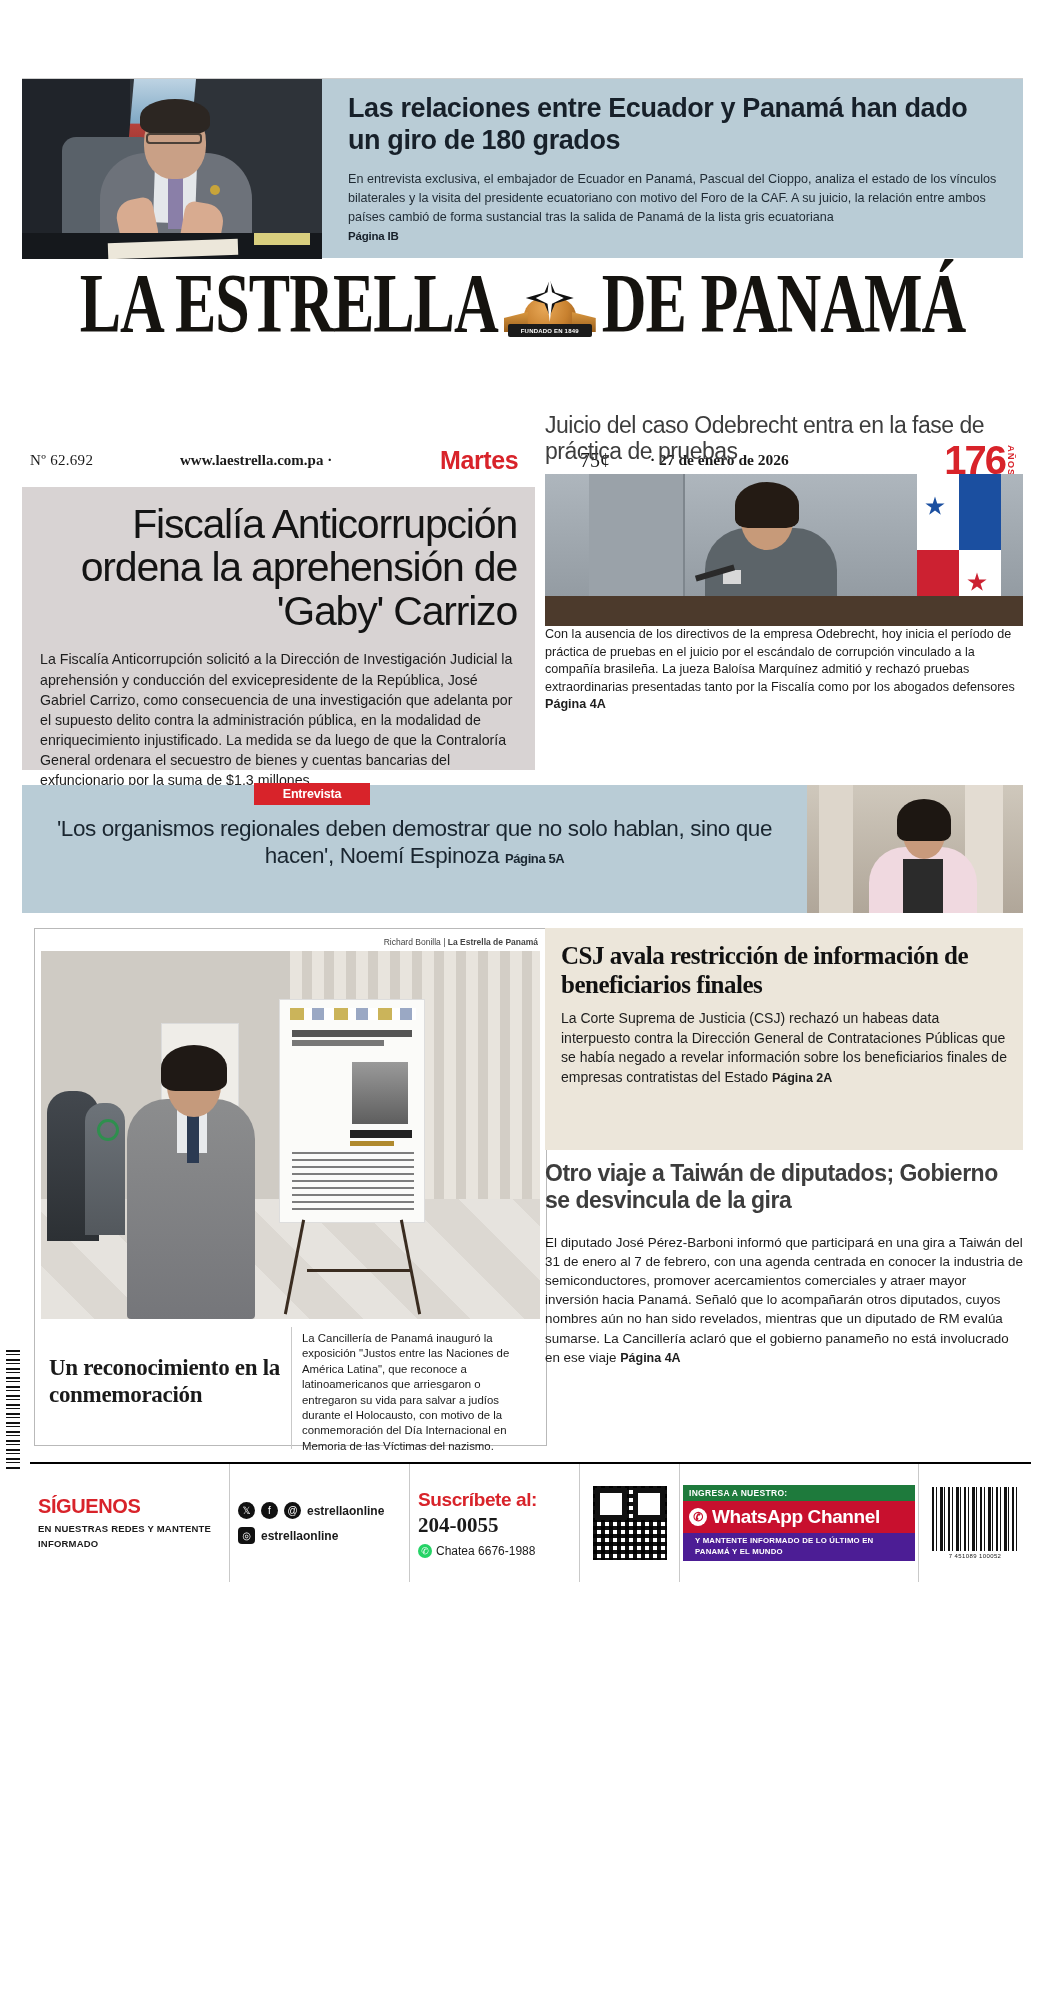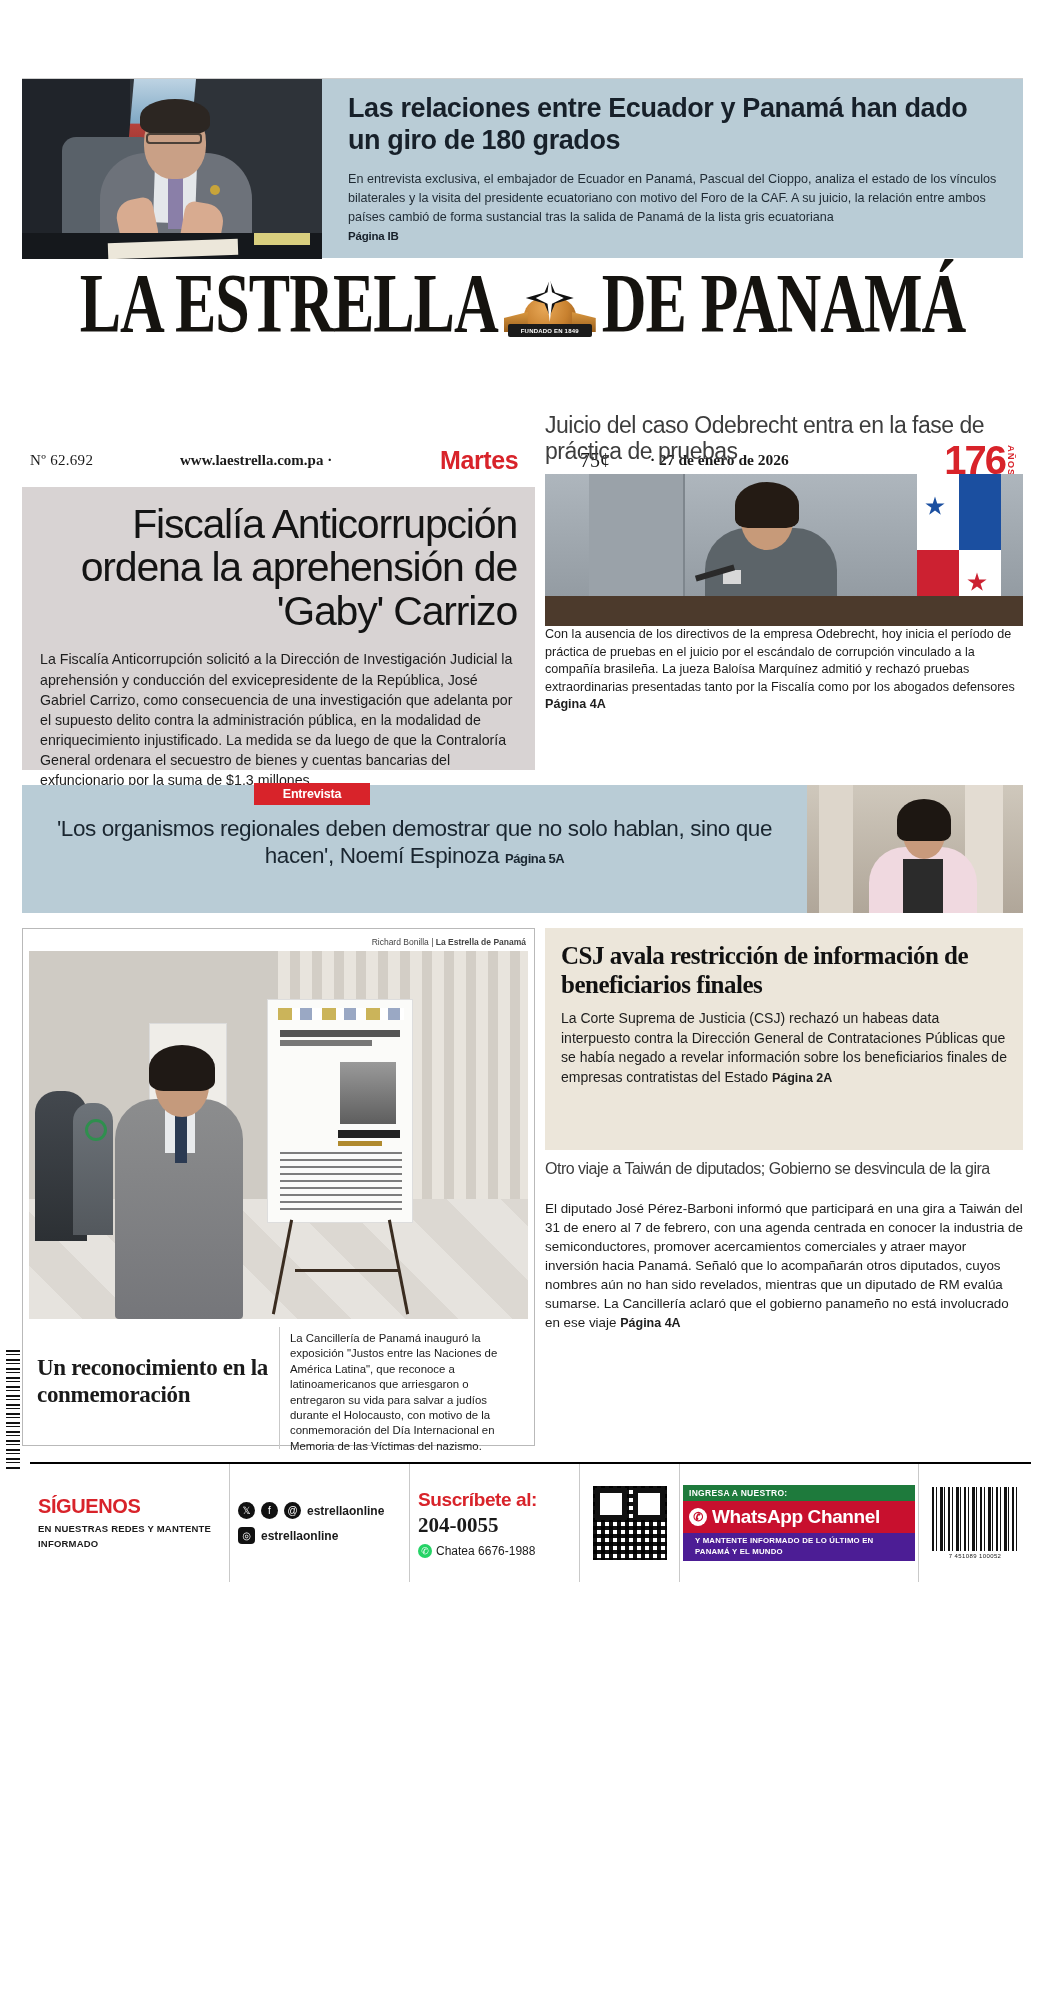--- a/index.html
+++ b/index.html
@@ -285,21 +285,21 @@
     position:absolute; left:96px; top:24px; width:42px; height:50px;
     background:#c89a7c; border-radius:50%;
   }
   .iv-photo .hair2 {
     position:absolute; left:90px; top:14px; width:54px; height:42px;
     background:#1d1712; border-radius:50% 50% 18% 18%;
   }
 
   
   .photostory {
-    position:absolute; left:22px; top:928px; width:513px; height:518px;
+    position:absolute; left:34px; top:928px; width:513px; height:518px;
     border:1px solid #b9b9b9; background:#fff; padding:6px;
   }
   .ps-credit {
     text-align:right; font-size:8.5px; color:#444; padding:2px 2px 4px 0;
   }
   .ps-credit b { font-weight:700; }
   .ps-photo {
     width:499px; height:368px; position:relative; overflow:hidden;
     background: linear-gradient(180deg,#d8d4cd 0%, #bdb8b0 60%, #cfcbc4 100%);
   }
@@ -414,21 +414,21 @@
   .csj p {
     margin-top:10px; font-size:14px; line-height:1.4; color:#1d1d1d;
   }
   .csj .pg { font-weight:700; font-size:12.5px; }
 
   
   .taiwan {
     position:absolute; left:545px; top:1160px; width:478px; height:286px;
   }
   .taiwan h2 {
-    font-size:16px; line-height:1.16; font-weight:400; color:#3d3d3d;
+    font-size:23px; line-height:1.16; font-weight:700; color:#3d3d3d;
     letter-spacing:-0.5px;
   }
   .taiwan p {
     margin-top:20px; font-size:13.4px; line-height:1.42; color:#1d1d1d;
   }
   .taiwan .pg { font-weight:700; font-size:12.5px; }
 
   
   .footer {
     position:absolute; left:30px; top:1462px; width:1001px; height:120px;

